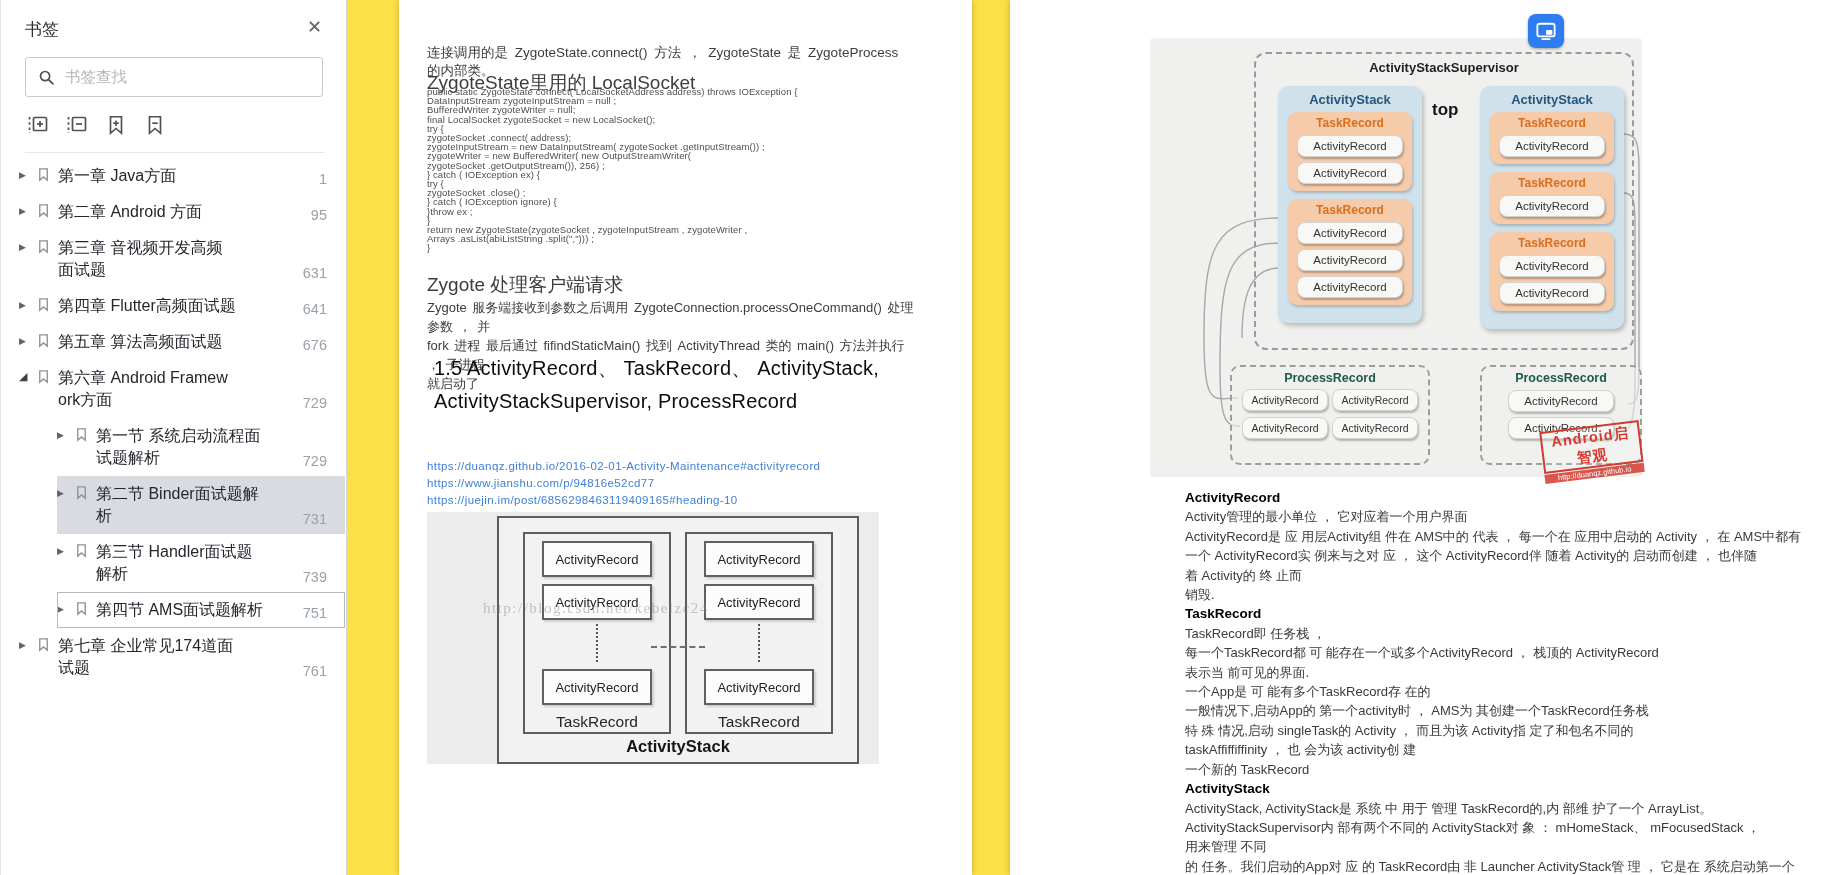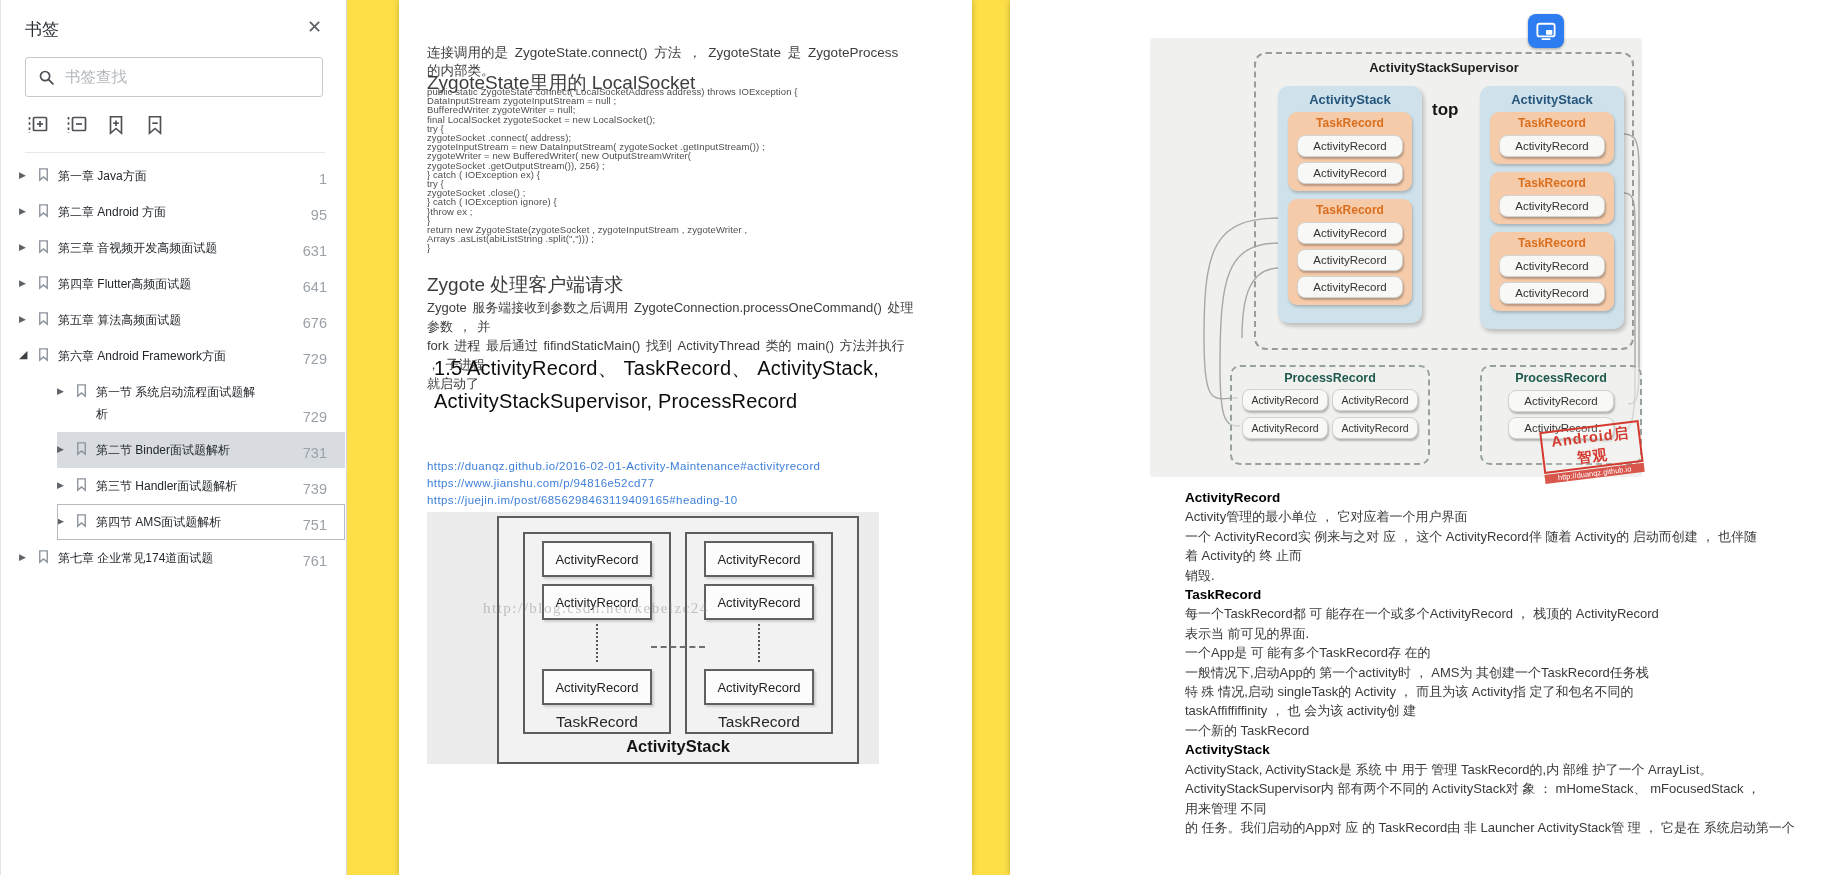--- a/index.html
+++ b/index.html
@@ -20,21 +20,21 @@
   .tools{position:absolute;left:24px;top:112px;display:flex;gap:13px;}
   .tool-btn{width:26px;height:26px;display:flex;align-items:center;justify-content:center;cursor:pointer;}
   .sb-divider{position:absolute;left:24px;top:152px;width:300px;height:1px;background:#e7e8e9;}
   .tree{position:absolute;left:0;top:158px;width:344px;bottom:0;overflow:hidden;}
   .row{position:relative;display:flex;align-items:flex-start;padding:7px 44px 7px 0;cursor:pointer;}
   .row.lvl1{margin-left:18px;}
   .row.lvl2{margin-left:56px;}
   .caret{width:16px;flex:none;font-size:9px;color:#5f6368;margin-top:5px;}
   .caret.exp{font-size:11px;color:#3c4043;margin-top:3px;}
   .bm-ic{width:15px;height:15px;flex:none;margin:2px 7px 0 1px;}
-  .lbl{font-size:12px;line-height:22px;color:#23272c;word-break:break-all;max-width:178px;}
+  .lbl{font-size:16px;line-height:22px;color:#23272c;word-break:break-all;max-width:178px;}
   .lvl2 .lbl{max-width:170px;}
   .pg{position:absolute;right:18px;bottom:7px;font-size:14.5px;color:#9aa1a9;}
   .row.sel{background:#d8dce1;}
   .row.foc{outline:1px solid #b6bac0;outline-offset:-1px;}
   
   .page{position:absolute;top:0;height:875px;background:#fff;box-shadow:0 0 6px rgba(0,0,0,.25);}
   .page-left{left:390px;width:573px;margin-left:9px;}
   .page-right{left:1010px;width:856px;}
   
   .para1{position:absolute;left:28px;top:44px;width:486px;font-size:13.5px;color:#3d3d3d;word-spacing:3px;}
@@ -371,24 +371,26 @@
           </div>
         </div>
       <div class="stamp">
         <div class="s1">Android启智观</div>
         <div class="s2">http://duanqz.github.io</div>
       </div>
     </div>
     <div class="rtext" id="rtext">
         <div class="rline b">ActivityRecord</div>
         <div class="rline">Activity管理的最小单位 ， 它对应着一个用户界面</div>
+        <div class="rline">ActivityRecord是 应 用层Activity组 件在 AMS中的 代表 ， 每一个在 应用中启动的 Activity ， 在 AMS中都有</div>
         <div class="rline">一个        ActivityRecord实 例来与之对 应 ， 这个 ActivityRecord伴 随着 Activity的 启动而创建 ， 也伴随</div>
         <div class="rline">着 Activity的 终 止而</div>
         <div class="rline">销毁.</div>
         <div class="rline b">TaskRecord</div>
+        <div class="rline">TaskRecord即 任务栈 ，</div>
         <div class="rline">每一个TaskRecord都 可 能存在一个或多个ActivityRecord ， 栈顶的 ActivityRecord</div>
         <div class="rline">表示当 前可见的界面.</div>
         <div class="rline">一个App是 可 能有多个TaskRecord存 在的</div>
         <div class="rline">一般情况下,启动App的 第一个activity时 ， AMS为 其创建一个TaskRecord任务栈</div>
         <div class="rline">特 殊 情况,启动 singleTask的 Activity ， 而且为该 Activity指 定了和包名不同的</div>
         <div class="rline">taskAffiffiffinity ， 也 会为该 activity创 建</div>
         <div class="rline">一个新的 TaskRecord</div>
         <div class="rline b">ActivityStack</div>
         <div class="rline">ActivityStack, ActivityStack是 系统 中 用于 管理 TaskRecord的,内 部维 护了一个 ArrayList。</div>
         <div class="rline">ActivityStackSupervisor内 部有两个不同的 ActivityStack对 象 ： mHomeStack、 mFocusedStack ，</div>

